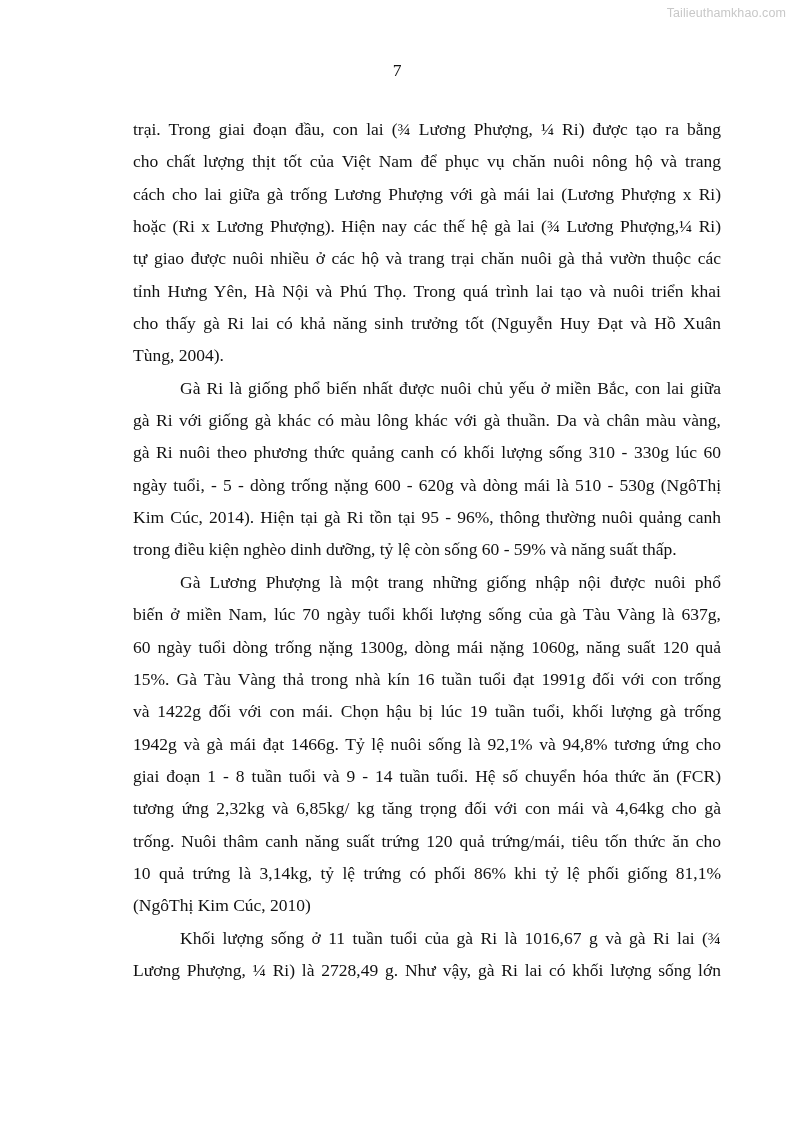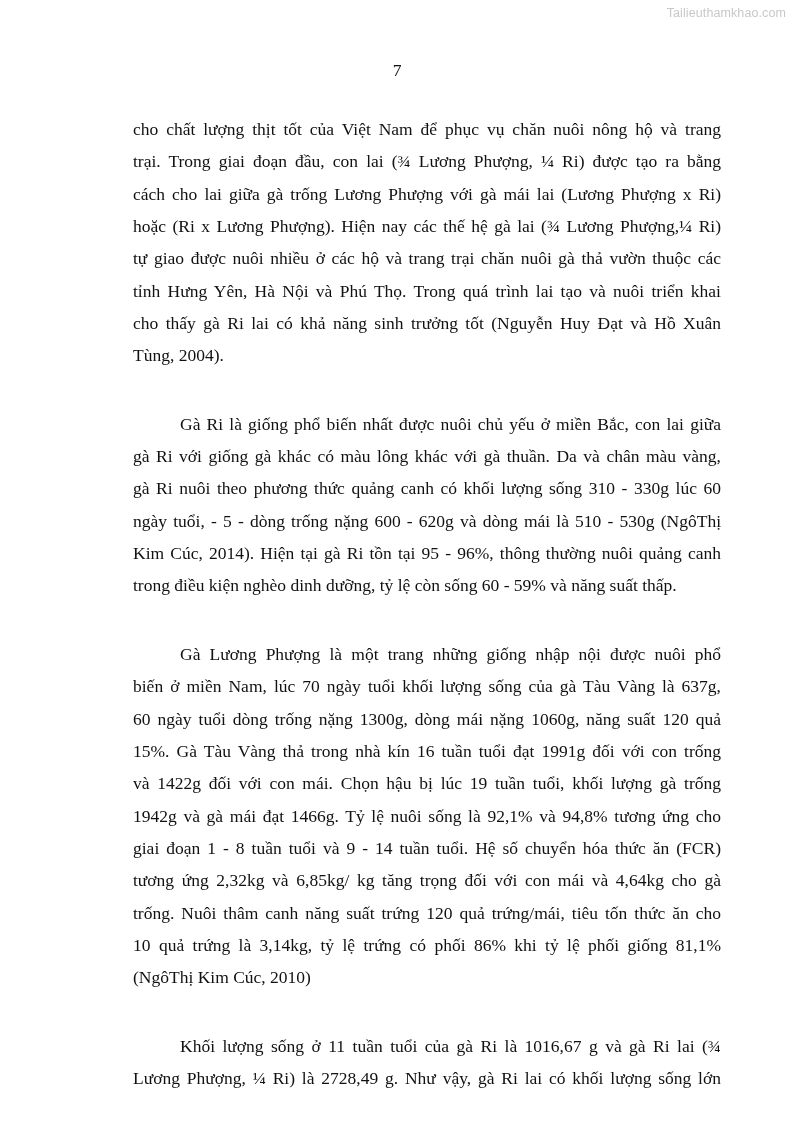--- a/index.html
+++ b/index.html
@@ -14,33 +14,33 @@
     text-align: center;
     font-family: "Liberation Serif", serif; font-size: 17.5px; color: #111;
   }
   .body-text {
     position: absolute; top: 113px; left: 133px; width: 588px;
     font-family: "Liberation Serif", serif; font-size: 17.5px;
     line-height: 32.35px; color: #111;
   }
   .line { display: block; white-space: nowrap; text-align: justify; text-align-last: justify; height: 32.35px; }
   .line.last { text-align-last: left; font-family: Liberation Serif, serif; }
-  .line.indent { padding-left: 47px; margin-top: 36px; }
+  .line.indent { padding-left: 47px; }
 </style>
 </head>
 <body>
 
 <div class="watermark">Tailieuthamkhao.com</div>
 <div class="page-number">7</div>
 
 <div class="body-text">
 
   <div>
+    <span class="line">trại. Trong giai đoạn đầu, con lai (¾ Lương Phượng, ¼ Ri) được tạo ra bằng</span>
     <span class="line">cho chất lượng thịt tốt của Việt Nam để phục vụ chăn nuôi nông hộ và trang</span>
-    <span class="line">trại. Trong giai đoạn đầu, con lai (¾ Lương Phượng, ¼ Ri) được tạo ra bằng</span>
     <span class="line">cách cho lai giữa gà trống Lương Phượng với gà mái lai (Lương Phượng x Ri)</span>
     <span class="line">hoặc (Ri x Lương Phượng). Hiện nay các thế hệ gà lai (¾ Lương Phượng,¼ Ri)</span>
     <span class="line">tự giao được nuôi nhiều ở các hộ và trang trại chăn nuôi gà thả vườn thuộc các</span>
     <span class="line">tỉnh Hưng Yên, Hà Nội và Phú Thọ. Trong quá trình lai tạo và nuôi triển khai</span>
     <span class="line">cho thấy gà Ri lai có khả năng sinh trưởng tốt (Nguyễn Huy Đạt và Hồ Xuân</span>
     <span class="line last">Tùng, 2004).</span>
   </div>
 
   <div>
     <span class="line indent">Gà Ri là giống phổ biến nhất được nuôi chủ yếu ở miền Bắc, con lai giữa</span>

